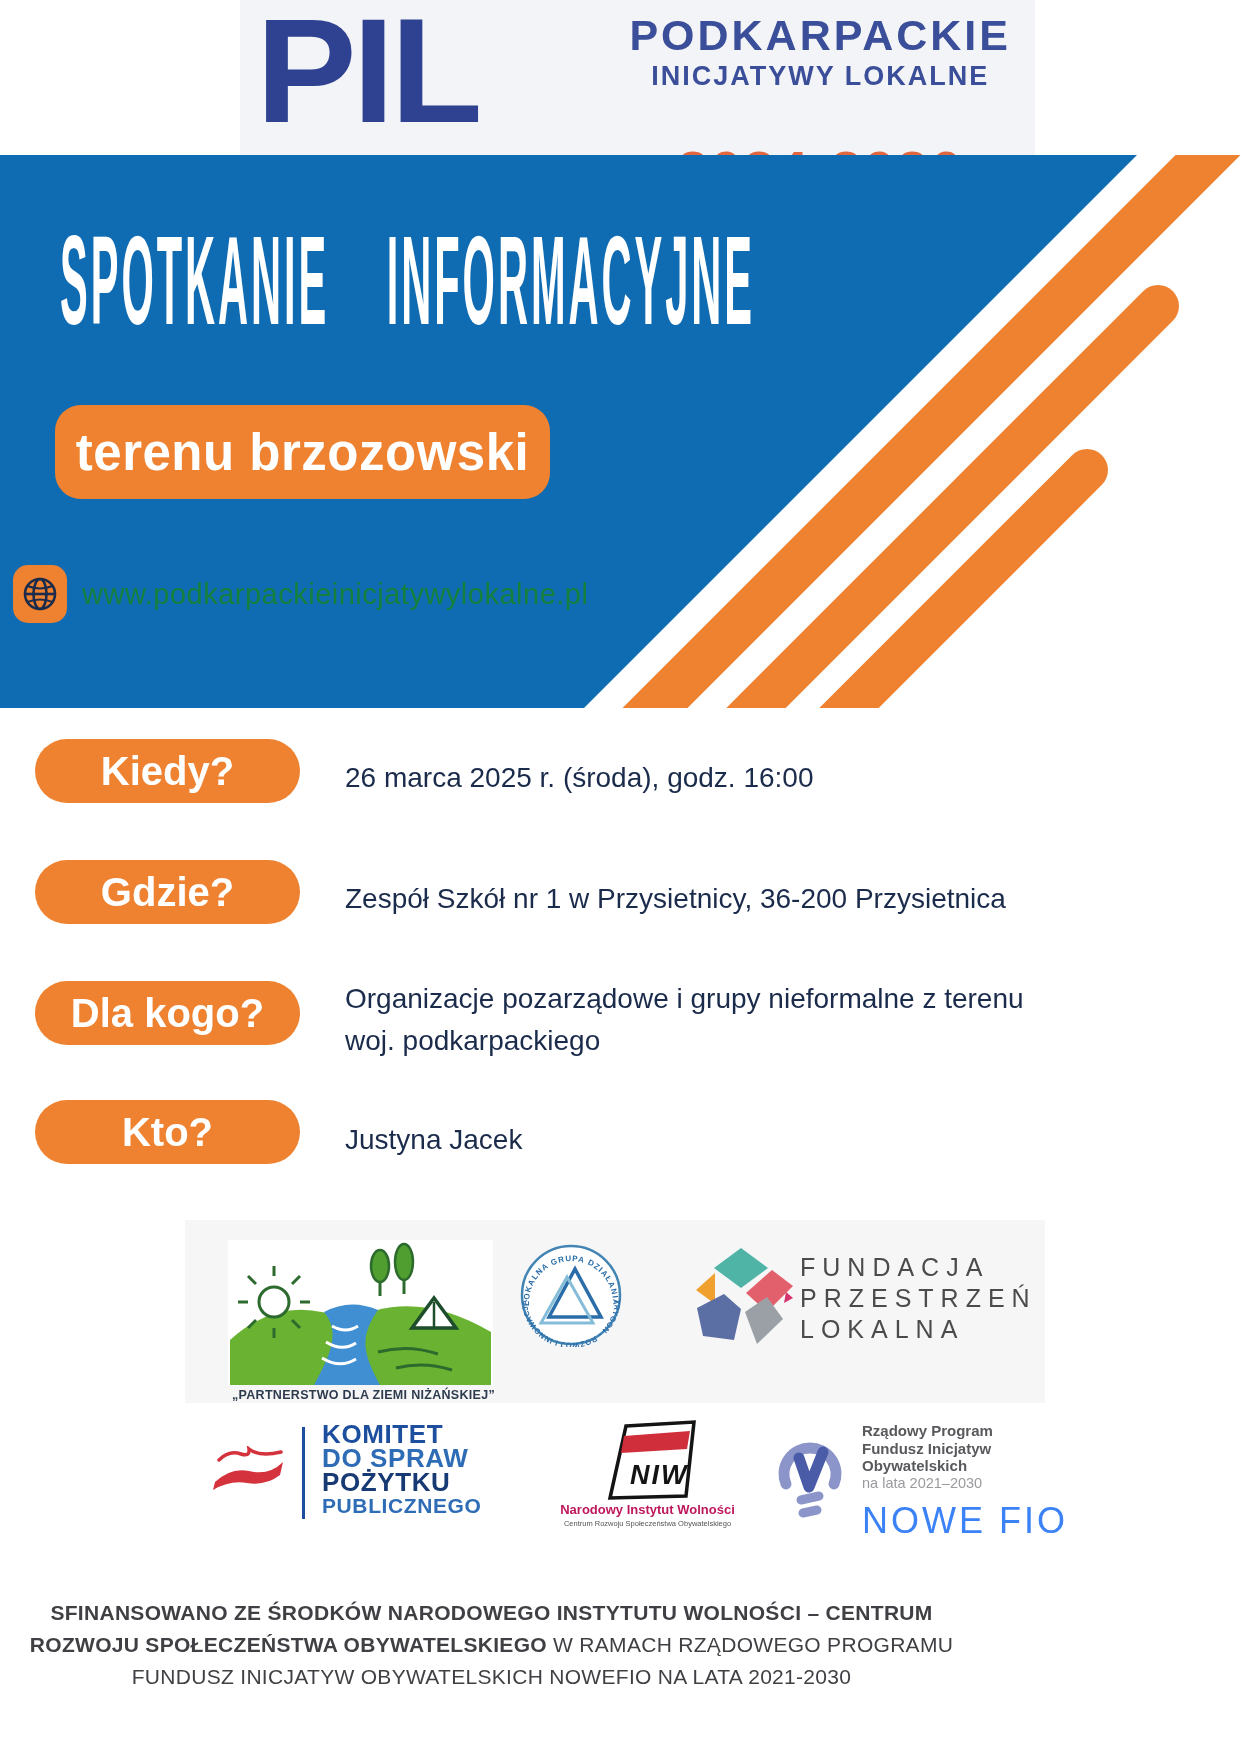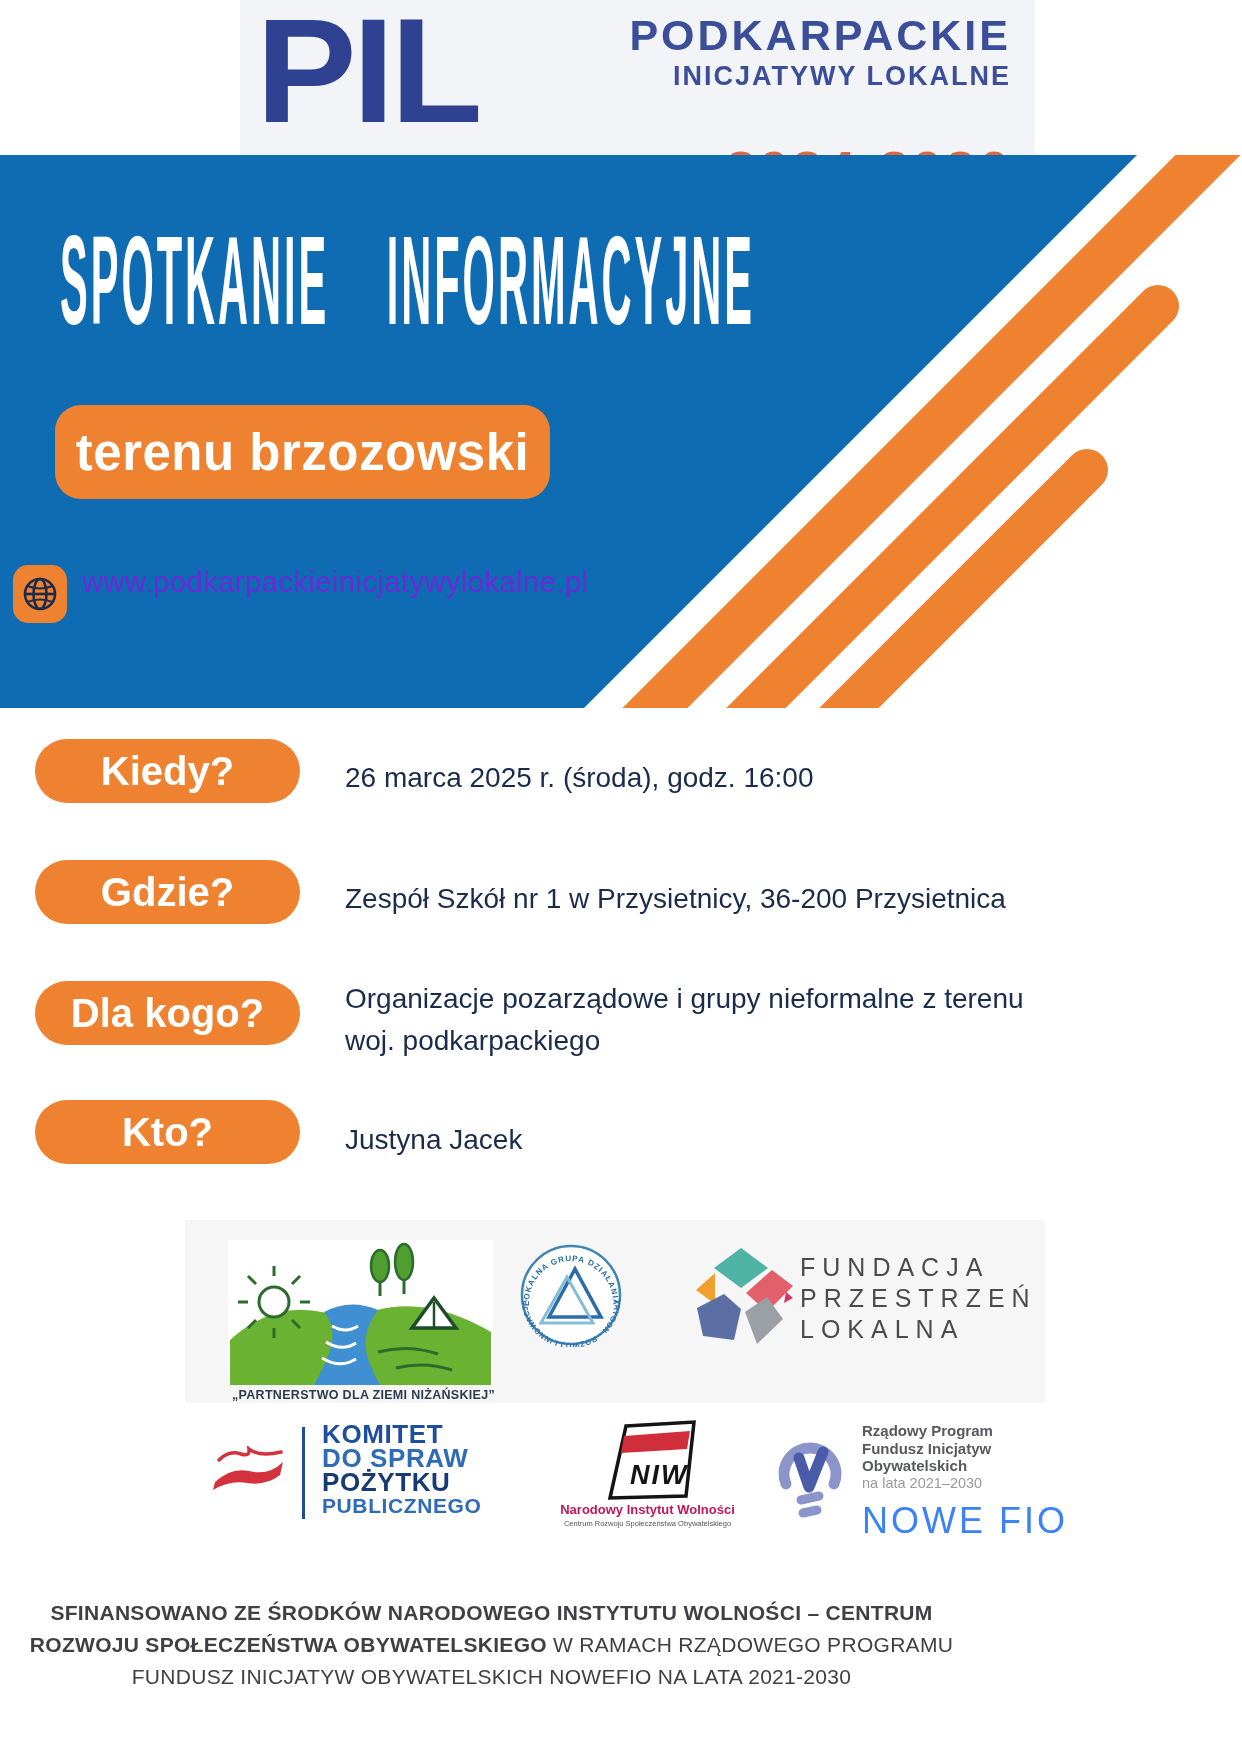--- a/index.html
+++ b/index.html
@@ -5,21 +5,21 @@
   * { margin:0; padding:0; box-sizing:border-box; }
   body { background:#e9e9e9; font-family:"Liberation Sans", sans-serif; }
   #poster{
     position:relative; width:1242px; height:1755px; background:#ffffff;
     overflow:hidden; margin:0 auto;
   }
   
   .logo-box{ position:absolute; left:240px; top:0; width:795px; height:155px; background:#f3f4f7; }
   .pil{ position:absolute; left:16px; top:-14px; font-size:148px; font-weight:700;
         color:#2e4291; letter-spacing:-4px; transform:scaleX(1.02); transform-origin:left top;}
-  .logo-right{ position:absolute; right:24px; top:10px; text-align:right; }
+  .logo-right{ position:absolute; right:24px; top:10px; text-align:center; }
   .logo-line1{ font-size:43px; font-weight:700; color:#3a4e99; letter-spacing:3px; line-height:50px;}
   .logo-line2{ font-size:27px; font-weight:700; color:#3a4e99; letter-spacing:2px; line-height:32px;}
   .logo-years{ font-size:56px; font-weight:700; color:#e2673e; letter-spacing:2px; line-height:62px;margin-top:48px;}
   
   .band{ position:absolute; left:0; top:155px; width:1242px; height:553px; }
   .title{
     position:absolute; left:60px; top:218px; white-space:nowrap;
     font-size:126px; line-height:126px; font-weight:700; color:#ffffff;
     letter-spacing:9px; word-spacing:130px;
     transform:scaleX(0.33); transform-origin:left top;
@@ -27,21 +27,21 @@
   .badge{
     position:absolute; left:55px; top:405px; width:495px; height:94px;
     background:#ee8230; border-radius:26px; display:flex; align-items:center; justify-content:center;
   }
   .badge span{ color:#fff; font-size:51px; font-weight:700; letter-spacing:0.5px; }
   .globe{
     position:absolute; left:13px; top:565px; width:54px; height:58px;
     background:#ee8230; border-radius:15px; display:flex; align-items:center; justify-content:center;
   }
   .url{
-    position:absolute; left:82px; top:566px; color:#6d28d9; font-size:29px; letter-spacing:0.5px;
+    position:absolute; left:82px; top:578px; color:#15803d; font-size:29px; letter-spacing:0.5px;
   }
   
   .pill{
     position:absolute; left:35px; width:265px; height:64px; background:#ee8230;
     border-radius:36px; display:flex; align-items:center; justify-content:center;
   }
   .pill span{ color:#fff; font-size:40px; font-weight:700; }
   .val{ position:absolute; left:345px; color:#1b2b4b; font-size:28px; line-height:42px; white-space:nowrap; }
   .val.wrap{ white-space:normal; width:720px; }
   

